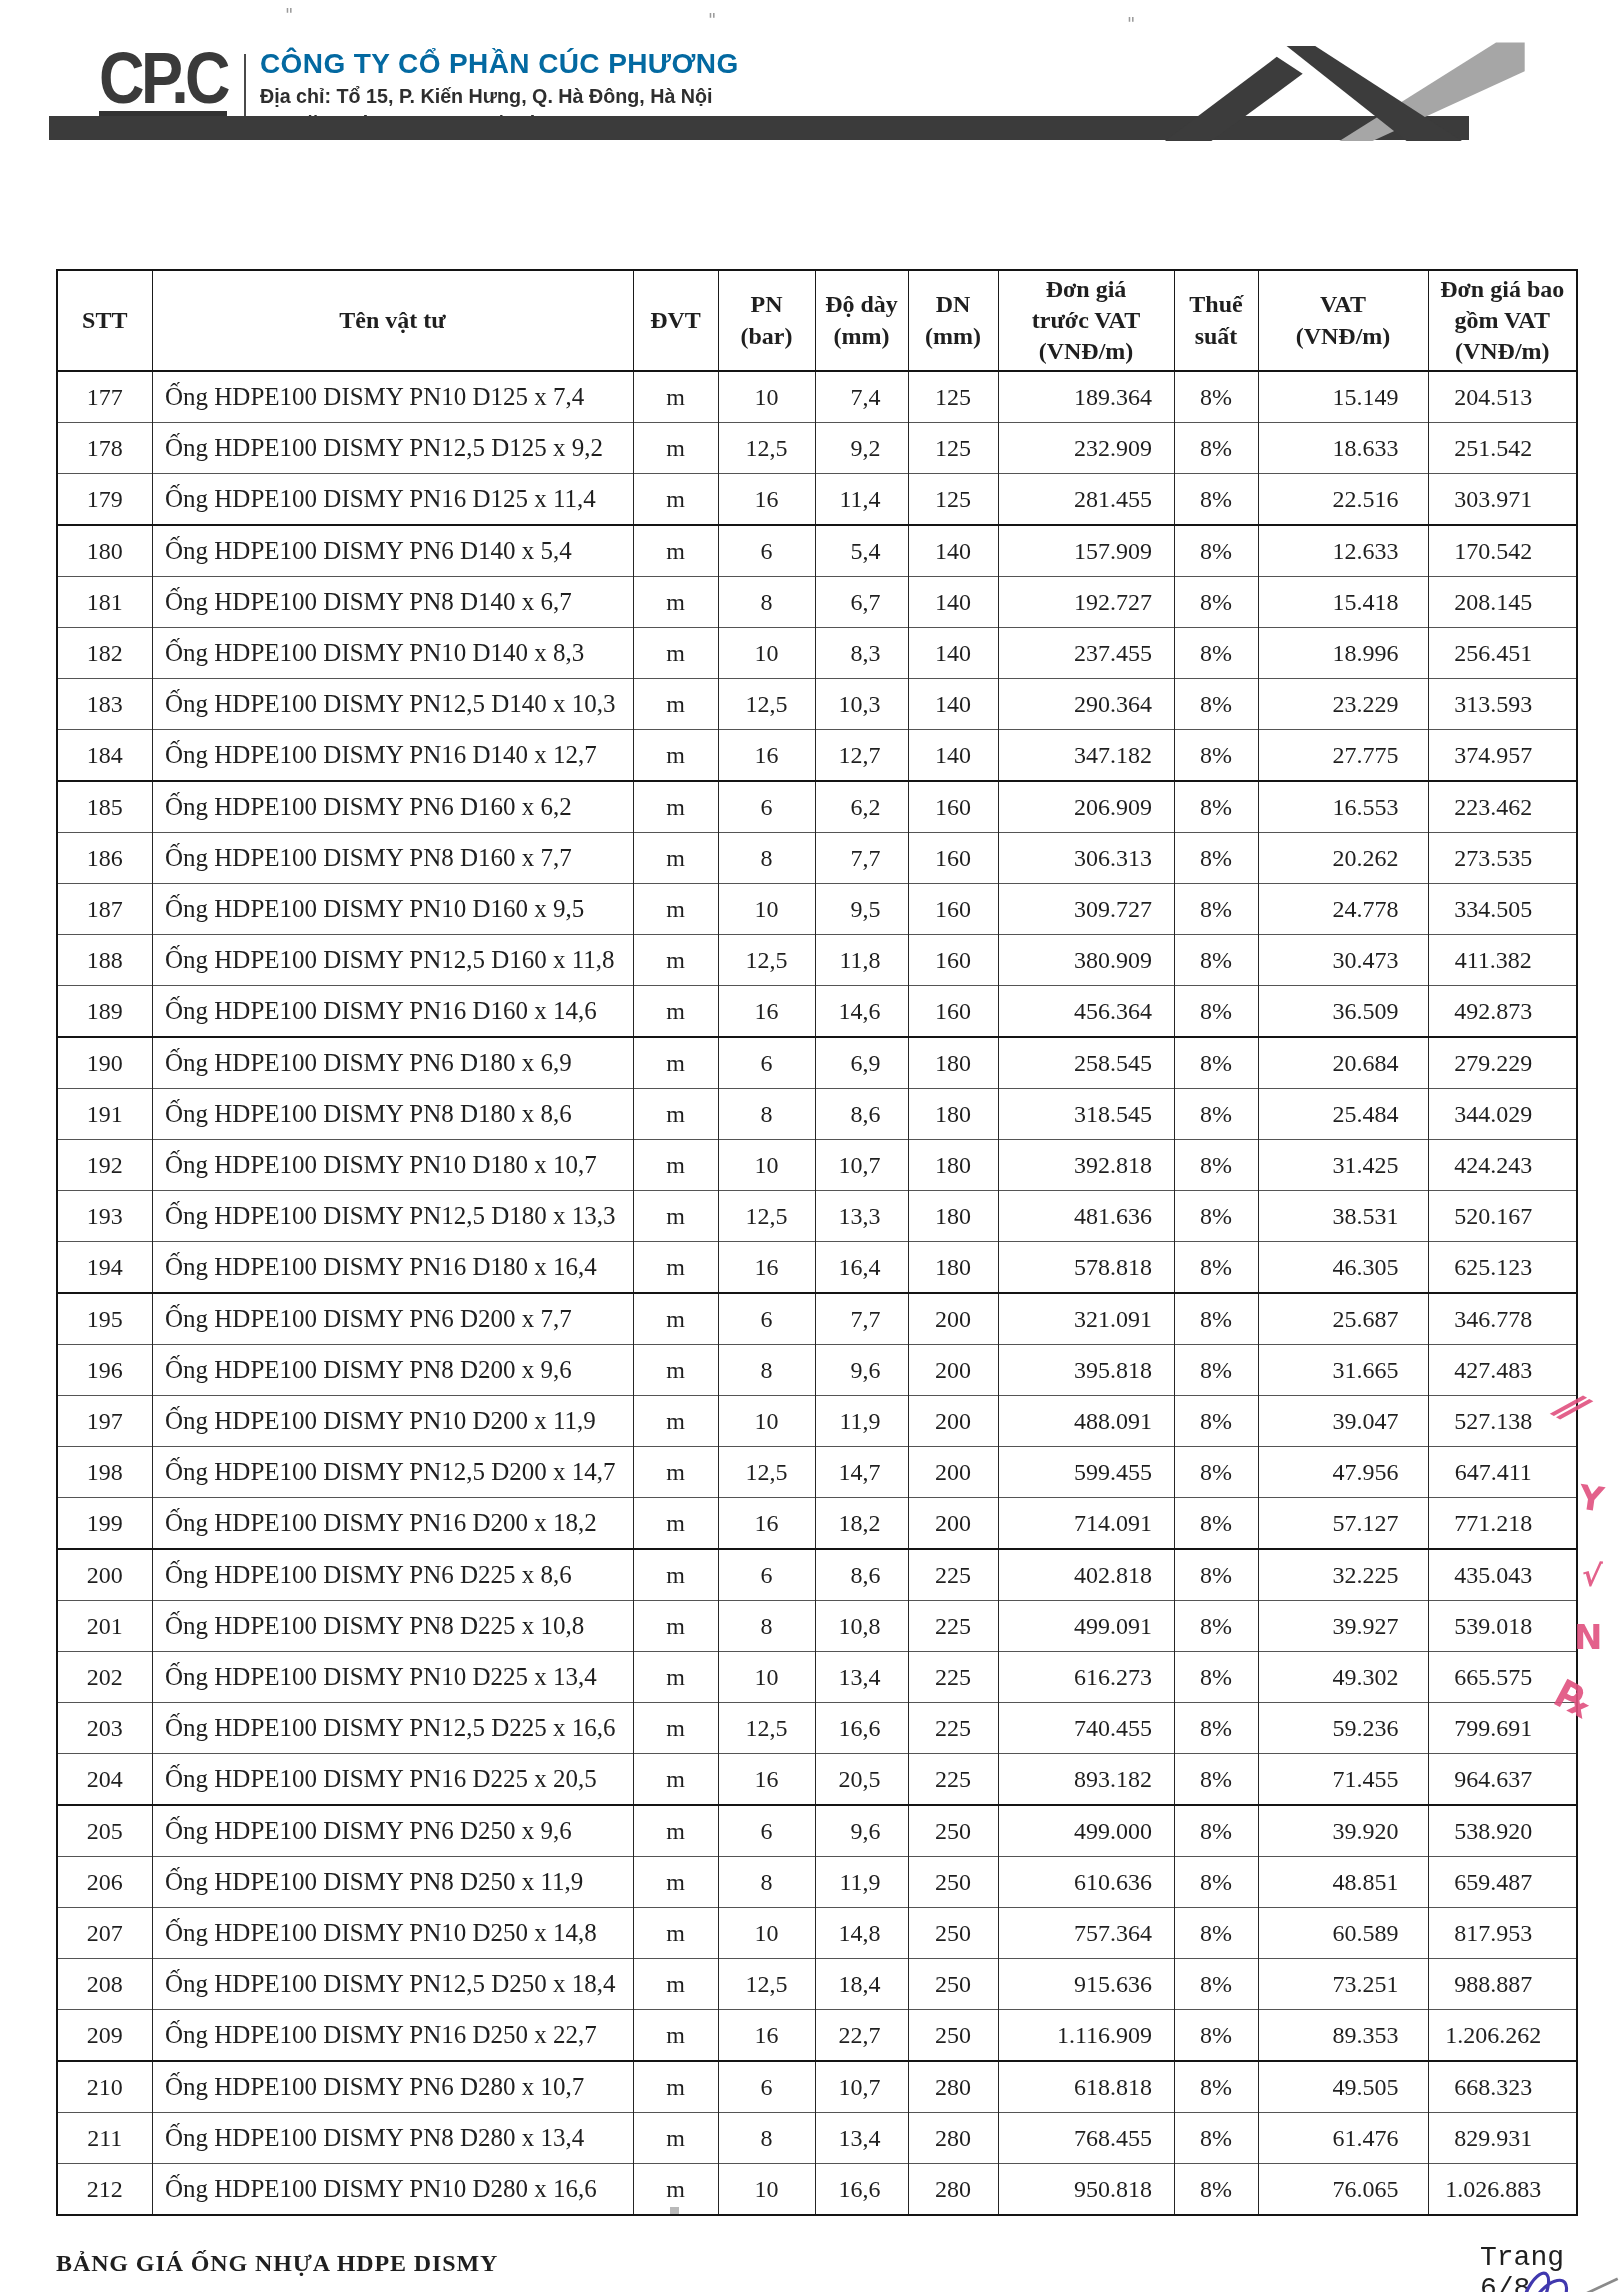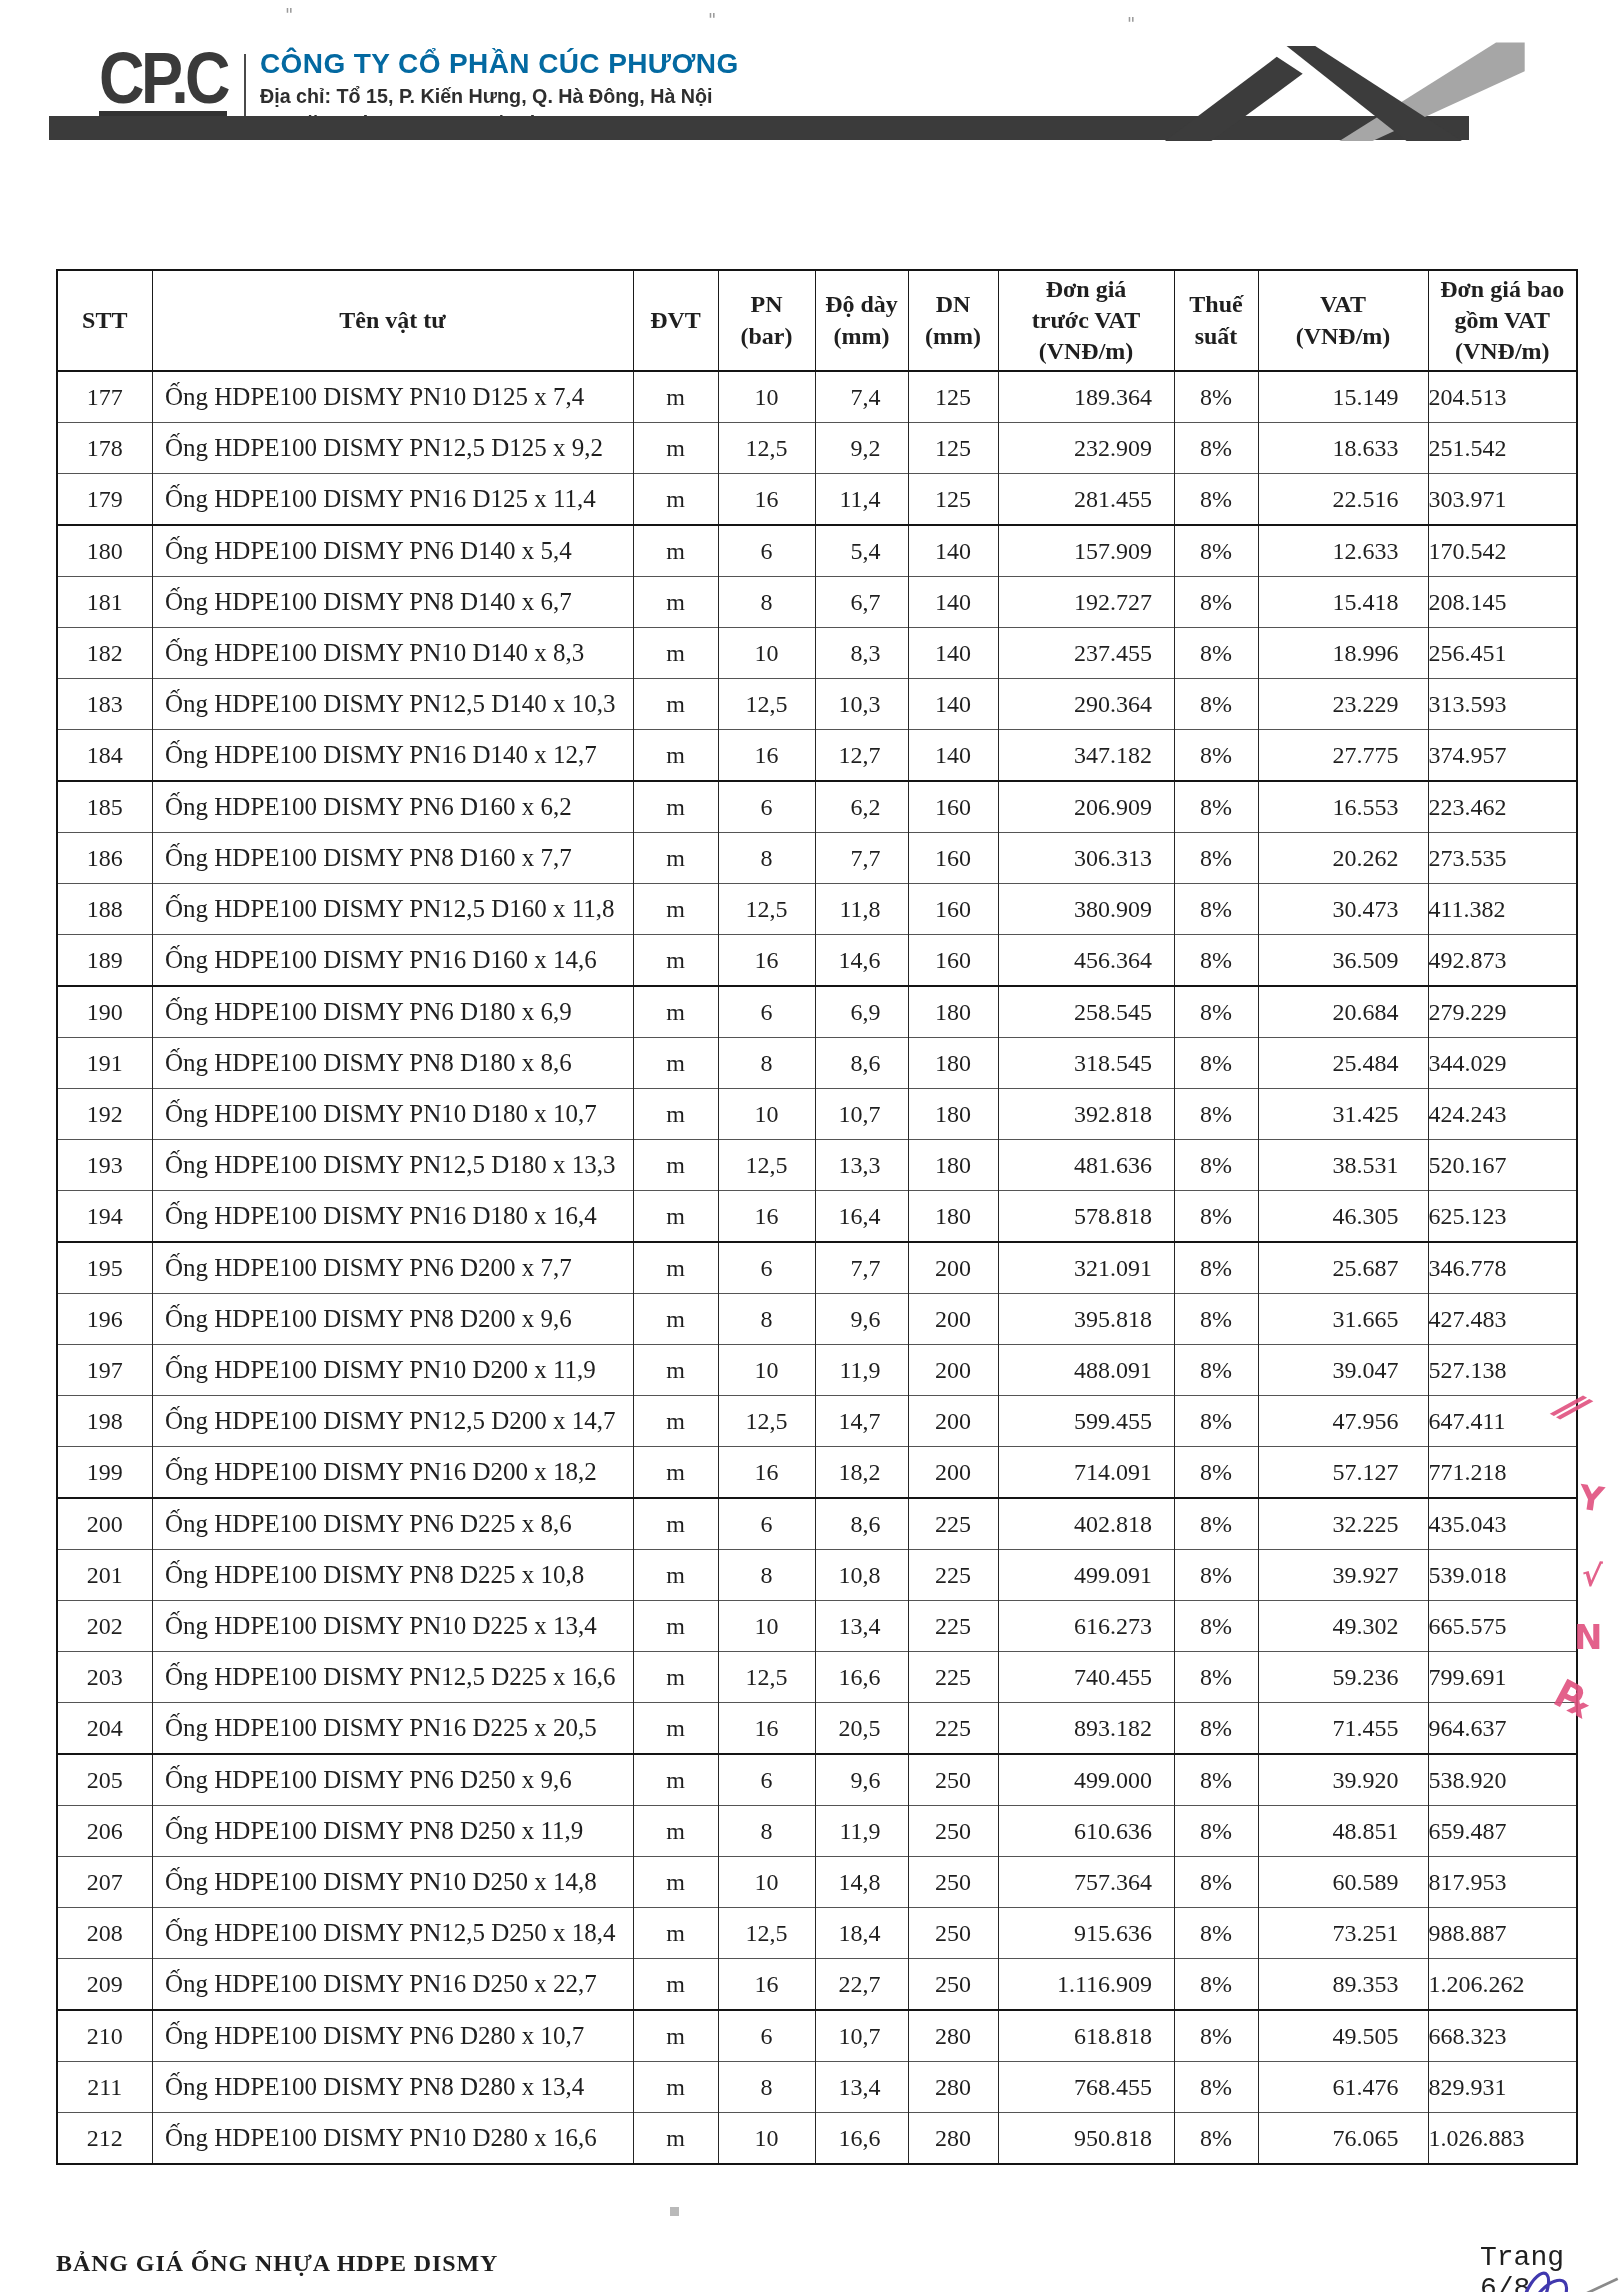--- a/index.html
+++ b/index.html
@@ -53,21 +53,21 @@
   .price-table tr.group-start td { border-top:2.7px solid #141414; }
   td.c0 { text-align:center; }
   td.c1 { text-align:left; padding-left:12.5px; font-size:25px; }
   td.c2 { text-align:center; }
   td.c3 { text-align:center; }
   td.c4 { text-align:right; padding-right:27px; }
   td.c5 { text-align:center; }
   td.c6 { text-align:right; padding-right:21.5px; }
   td.c7 { text-align:center; }
   td.c8 { text-align:right; padding-right:29px; }
-  td.c9 { text-align:left; padding-right:18px; }
+  td.c9 { text-align:center; padding-right:18px; }
 
   
   .footer-title { position:absolute; left:56px; top:2250px; font-size:24px; font-weight:bold; letter-spacing:0.9px; }
   .page-label   { position:absolute; left:1480px; top:2242px; font-size:28px;font-family:Liberation Mono, monospace; }
   .signature    { position:absolute; left:1494px; top:2257px; width:130px; height:81px; }
 
   
   .side-mark {
     position:absolute; font-family:"DejaVu Sans",sans-serif; font-weight:bold;
     opacity:0.9; pointer-events:none;
@@ -257,20 +257,32 @@
           <td class="c2">m</td>
           <td class="c3">8</td>
           <td class="c4">7,7</td>
           <td class="c5">160</td>
           <td class="c6">306.313</td>
           <td class="c7">8%</td>
           <td class="c8">20.262</td>
           <td class="c9">273.535</td>
         </tr>
         <tr>
+          <td class="c0">187</td>
+          <td class="c1">Ống HDPE100 DISMY PN10 D160 x 9,5</td>
+          <td class="c2">m</td>
+          <td class="c3">10</td>
+          <td class="c4">9,5</td>
+          <td class="c5">160</td>
+          <td class="c6">309.727</td>
+          <td class="c7">8%</td>
+          <td class="c8">24.778</td>
+          <td class="c9">334.505</td>
+        </tr>
+        <tr>
           <td class="c0">188</td>
           <td class="c1">Ống HDPE100 DISMY PN12,5 D160 x 11,8</td>
           <td class="c2">m</td>
           <td class="c3">12,5</td>
           <td class="c4">11,8</td>
           <td class="c5">160</td>
           <td class="c6">380.909</td>
           <td class="c7">8%</td>
           <td class="c8">30.473</td>
           <td class="c9">411.382</td>

